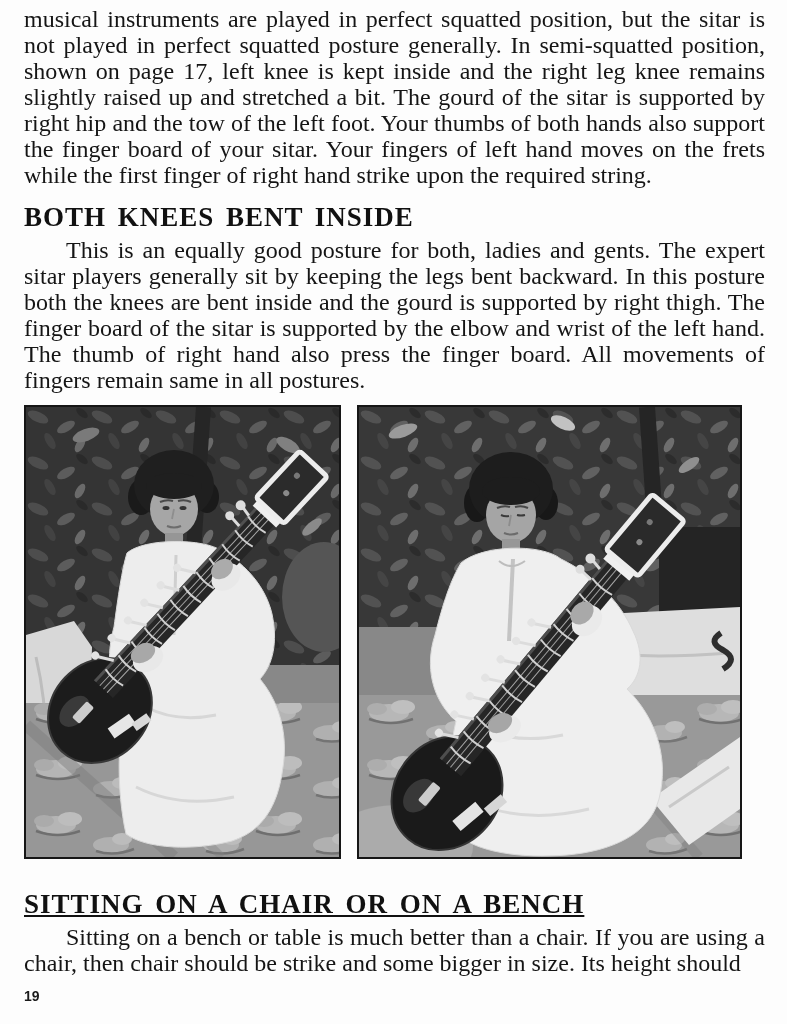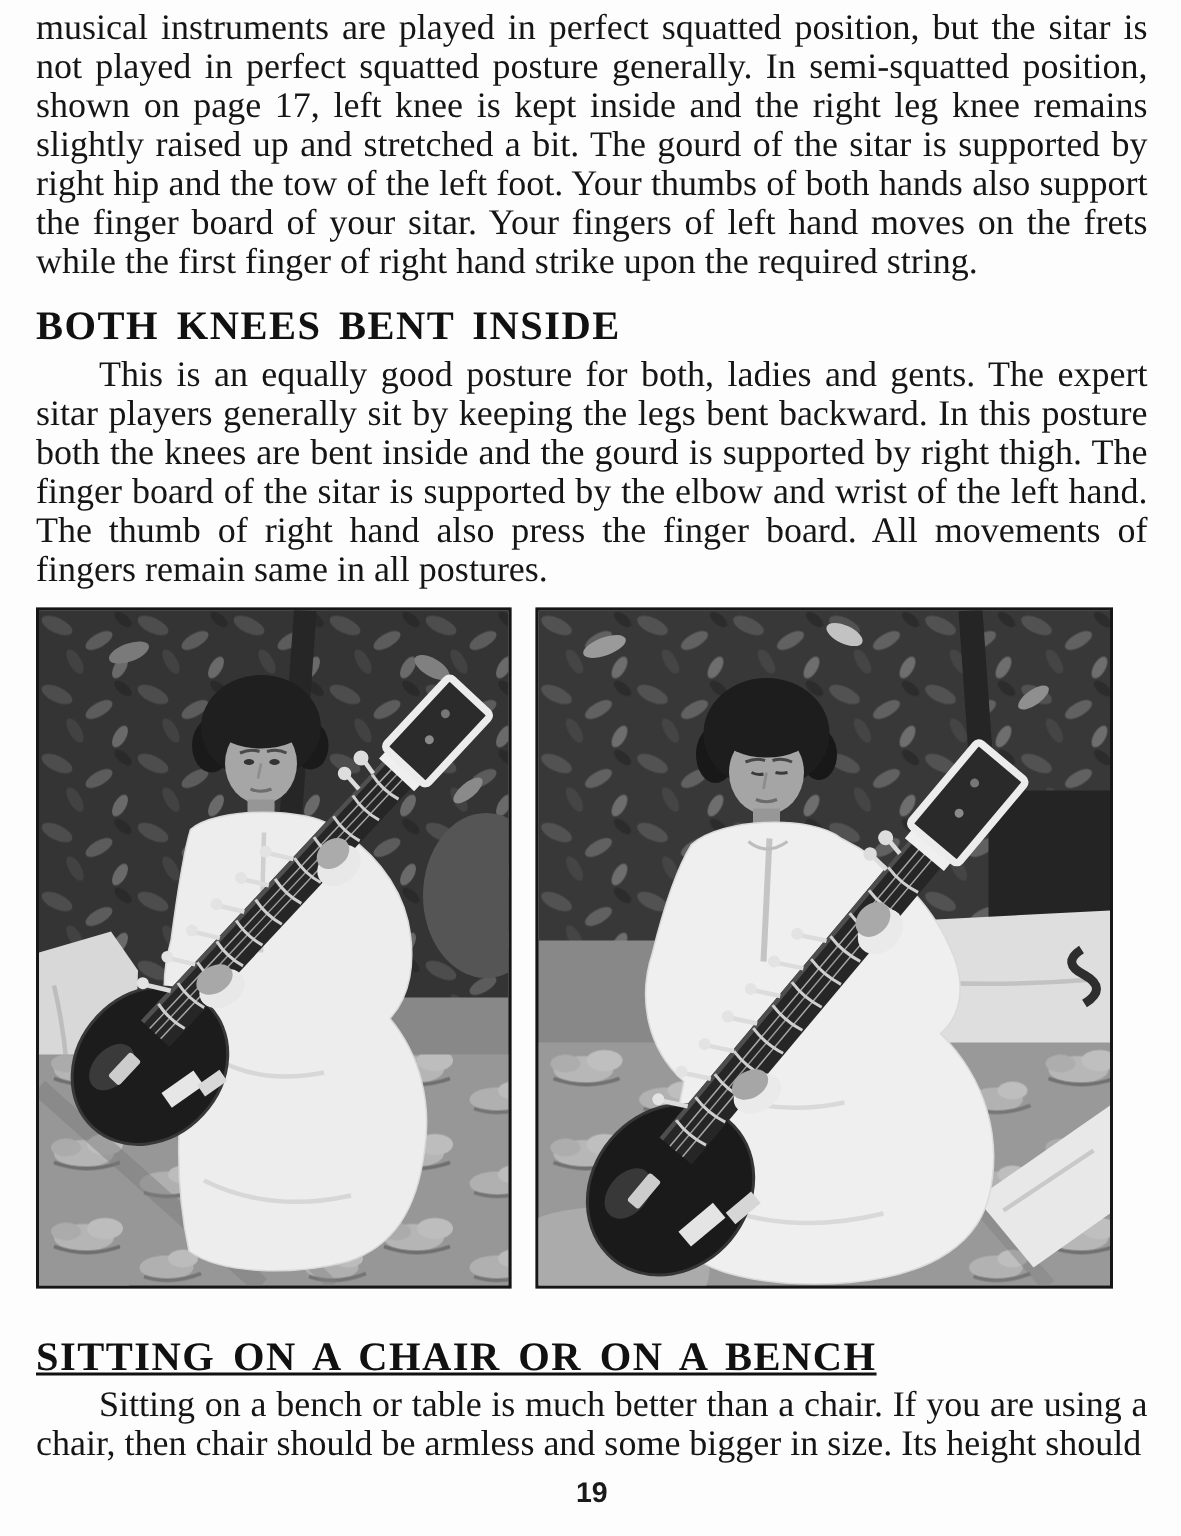--- a/index.html
+++ b/index.html
@@ -14,22 +14,22 @@
   }
   p.indent{text-indent:42px;}
   h2.section{
     font-size:27px;font-weight:bold;margin:15px 0 6px 0;
     letter-spacing:1px;word-spacing:4px;line-height:28px;color:#111;
   }
   h2.section.second{margin-top:31px;text-decoration:underline;}
   .figures{display:flex;gap:16px;margin-top:12px;}
   figure{margin:0;border:2px solid #161616;line-height:0;background:#888;}
   .page-number{
-    text-align:center;font-family:"Liberation Sans", sans-serif;
-    font-weight:bold;font-size:19px;line-height:22px;margin-top:9px;color:#1a1a1a;
+    font-family:"Liberation Sans", sans-serif;
+    font-weight:bold;font-size:14px;line-height:22px;margin-top:9px;color:#1a1a1a;
   }
 </style>
 </head>
 <body>
 
 <div class="page">
 
   <p class="body">musical instruments are played in perfect squatted position, but the sitar is not played in perfect squatted posture generally. In semi-squatted position, shown on page 17, left knee is kept inside and the right leg knee remains slightly raised up and stretched a bit. The gourd of the sitar is supported by right hip and the tow of the left foot. Your thumbs of both hands also support the finger board of your sitar. Your fingers of left hand moves on the frets while the first finger of right hand strike upon the required string.</p>
 
   <h2 class="section">BOTH KNEES BENT INSIDE</h2>
@@ -289,17 +289,17 @@
           <ellipse cx="223" cy="206" rx="13" ry="10" fill="#a9a9a9" transform="rotate(-45 223 206)"></ellipse>
           <ellipse cx="146" cy="322" rx="17" ry="12" fill="#eaeaea" transform="rotate(-30 146 322)"></ellipse>
           <ellipse cx="141" cy="316" rx="13" ry="9" fill="#a6a6a6" transform="rotate(-30 141 316)"></ellipse>
         </g>
       </svg>
     </figure>
   </div>
 
   <h2 class="section second">SITTING ON A CHAIR OR ON A BENCH</h2>
 
-  <p class="body indent">Sitting on a bench or table is much better than a chair. If you are using a chair, then chair should be armless and some bigger in size. Its height should</p>
+  <p class="body indent">Sitting on a bench or table is much better than a chair. If you are using a chair, then chair should be strike and some bigger in size. Its height should</p>
 
   <div class="page-number">19</div>
 
 </div>
 
 </body></html>

